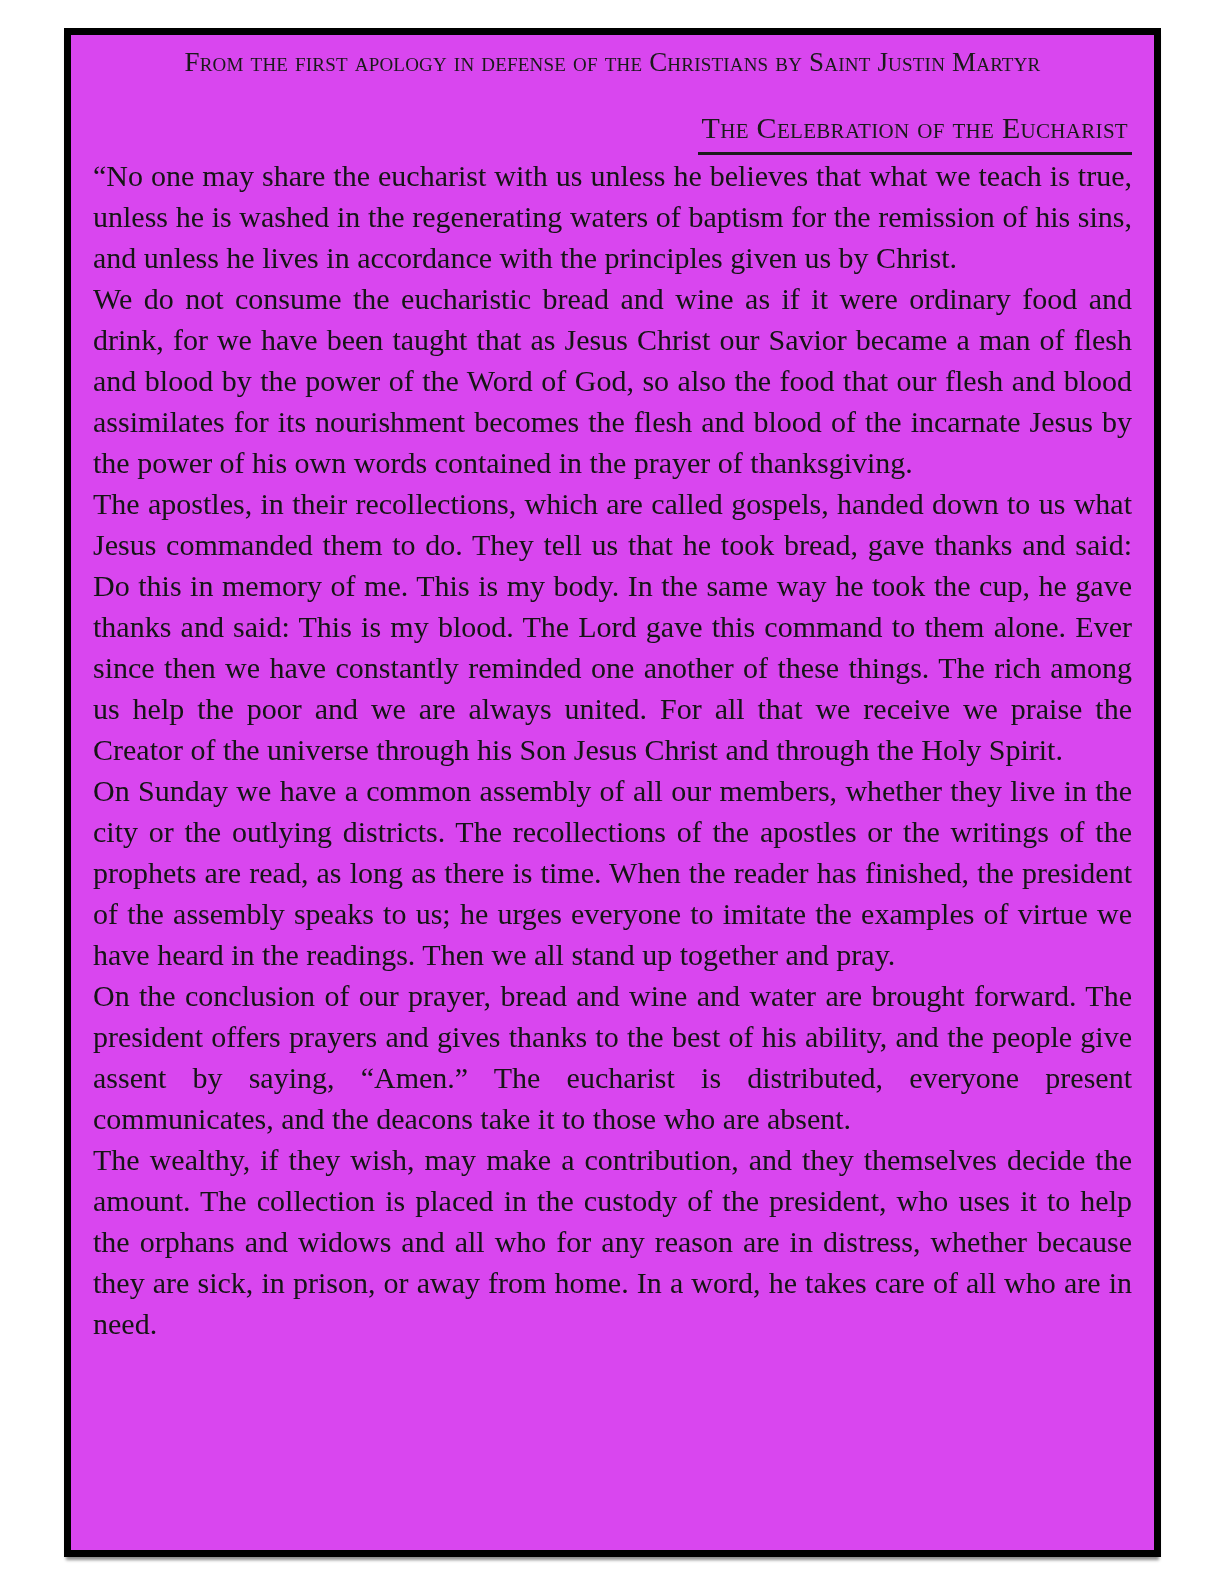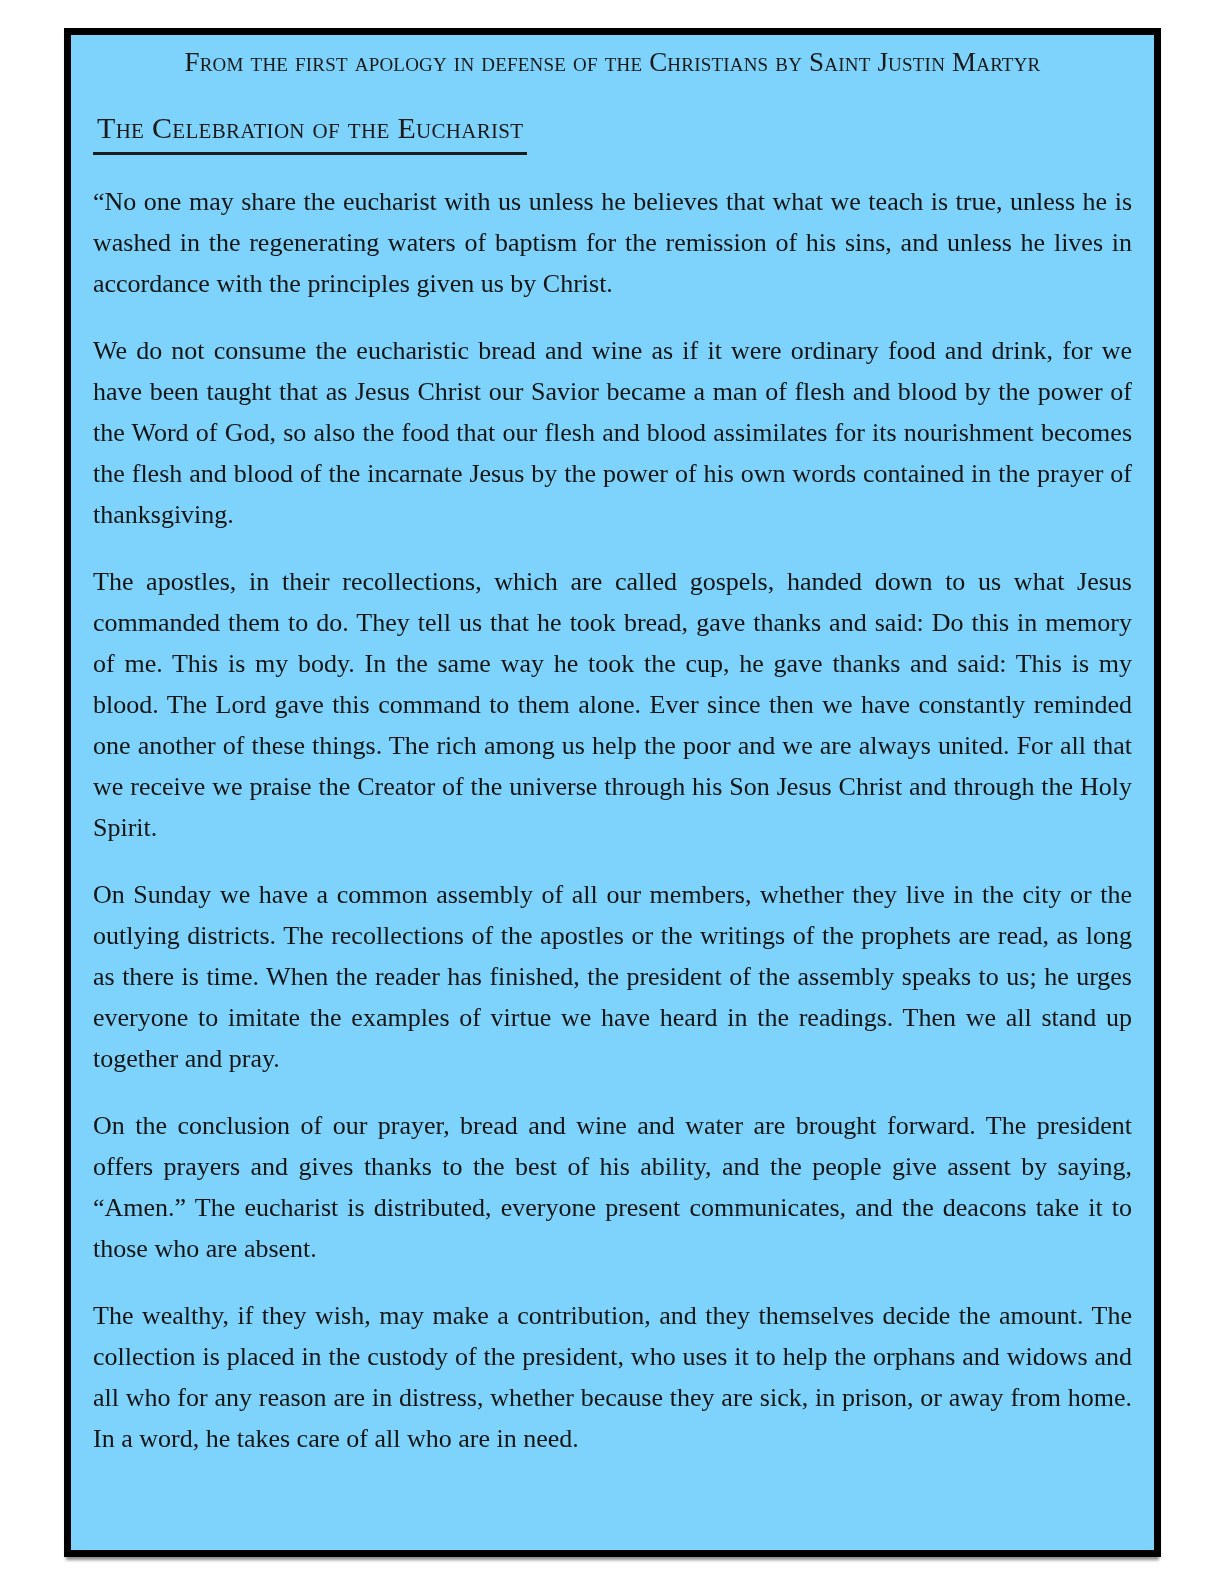--- a/index.html
+++ b/index.html
@@ -10,21 +10,21 @@
     font-family: "Liberation Serif", "DejaVu Serif", serif;
     color: #151515;
     overflow: hidden;
   }
   .frame {
     position: absolute;
     left: 64px;
     top: 28px;
     width: 1097px;
     height: 1529px;
-    background: #7dd3fc;
+    background: #d946ef;
     border: 7px solid #000000;
     padding: 8px 22px 0 22px;
     box-shadow: 0 5px 3px -2px rgba(0,0,0,0.45);
   }
   .doc-title {
     text-align: center;
     font-variant: small-caps;
     font-size: 27px;
     line-height: 38px;
     letter-spacing: 0.2px;
@@ -32,38 +32,37 @@
   }
   .doc-citation {
     text-align: center;
     font-style: italic;
     font-size: 27px;
     line-height: 36px;
     margin-top: 6px;
     color: #1a1a1a;
   }
   .doc-heading {
-    text-align: left;
+    text-align: right;
     margin-top: 28px;
   }
   .doc-heading .heading-text {
     display: inline-block;
     font-variant: small-caps;
     font-size: 30px;
     line-height: 38px;
     letter-spacing: 0.3px;
     padding: 0 4px 5px 4px;
     border-bottom: 3px solid #1b1b1b;
     color: #1a1a1a;
   }
   .doc-body p {
-    font-size: 26px;
+    font-size: 30px;
     line-height: 41px;
     text-align: justify;
-    margin-top: 26px;
     color: #151515;
   }
 </style>
 </head>
 <body>
 
 <div class="frame">
   <div class="doc-title">From the first apology in defense of the Christians by Saint Justin Martyr</div>
 
 

